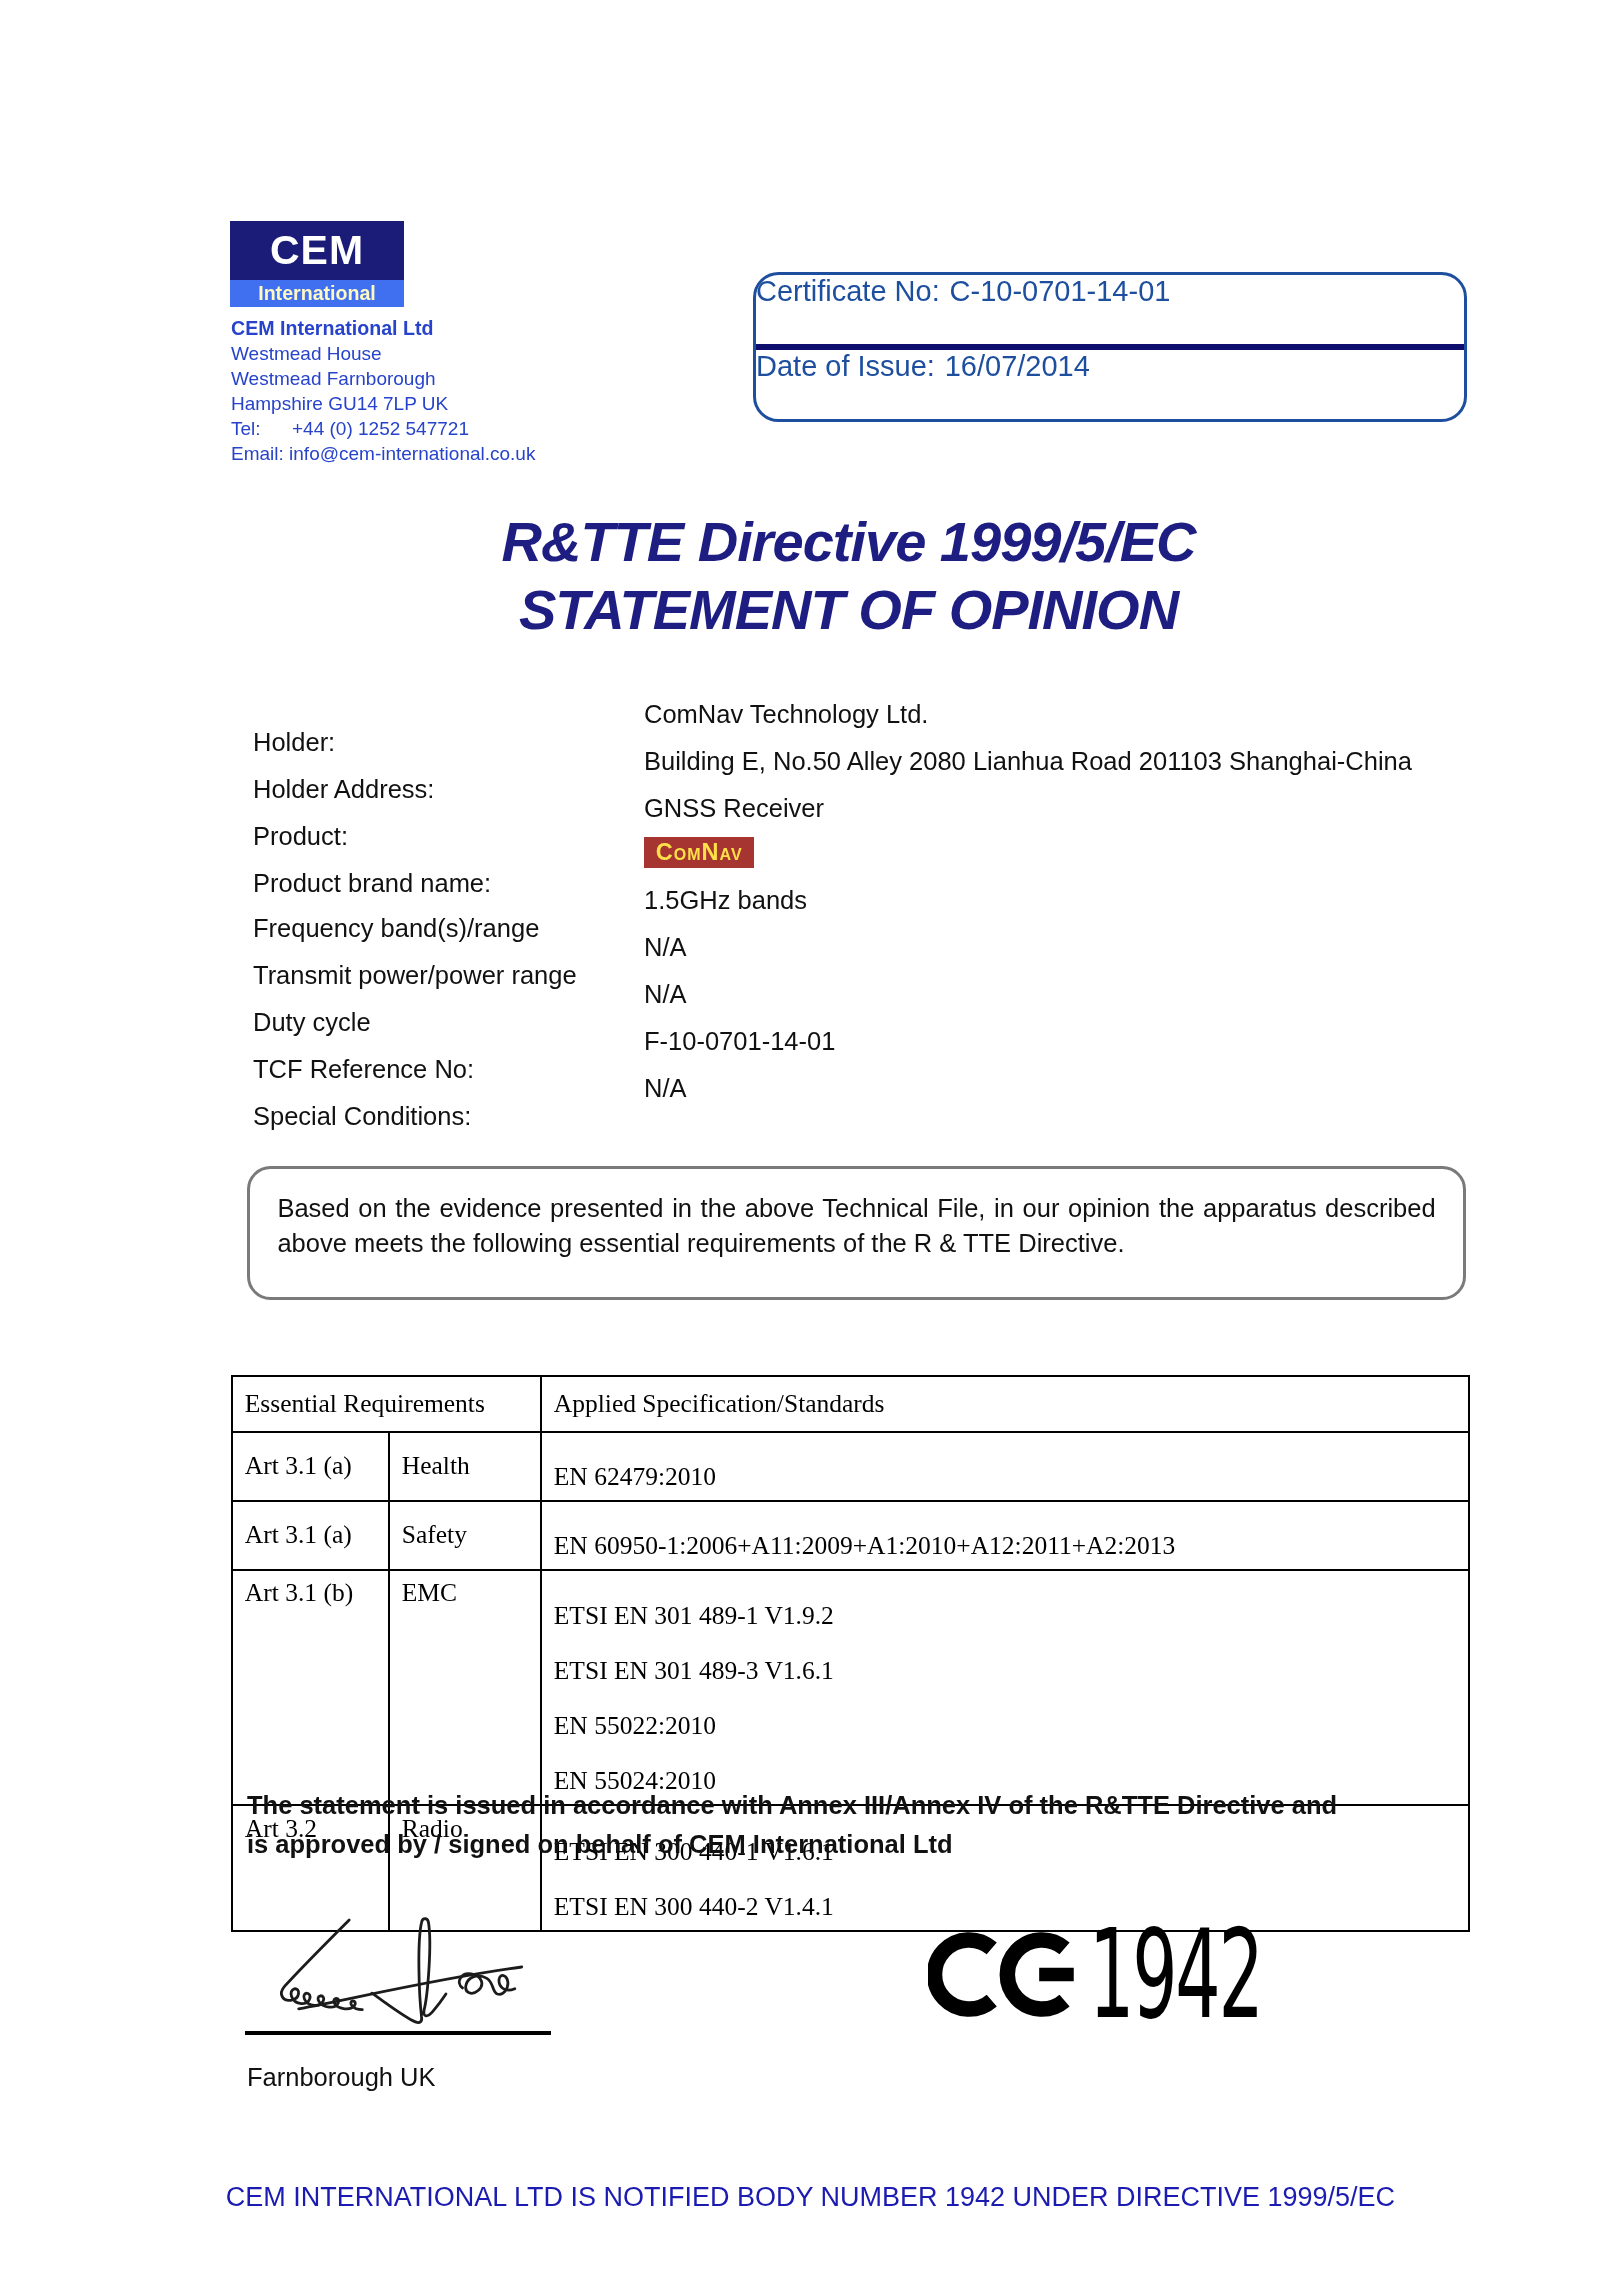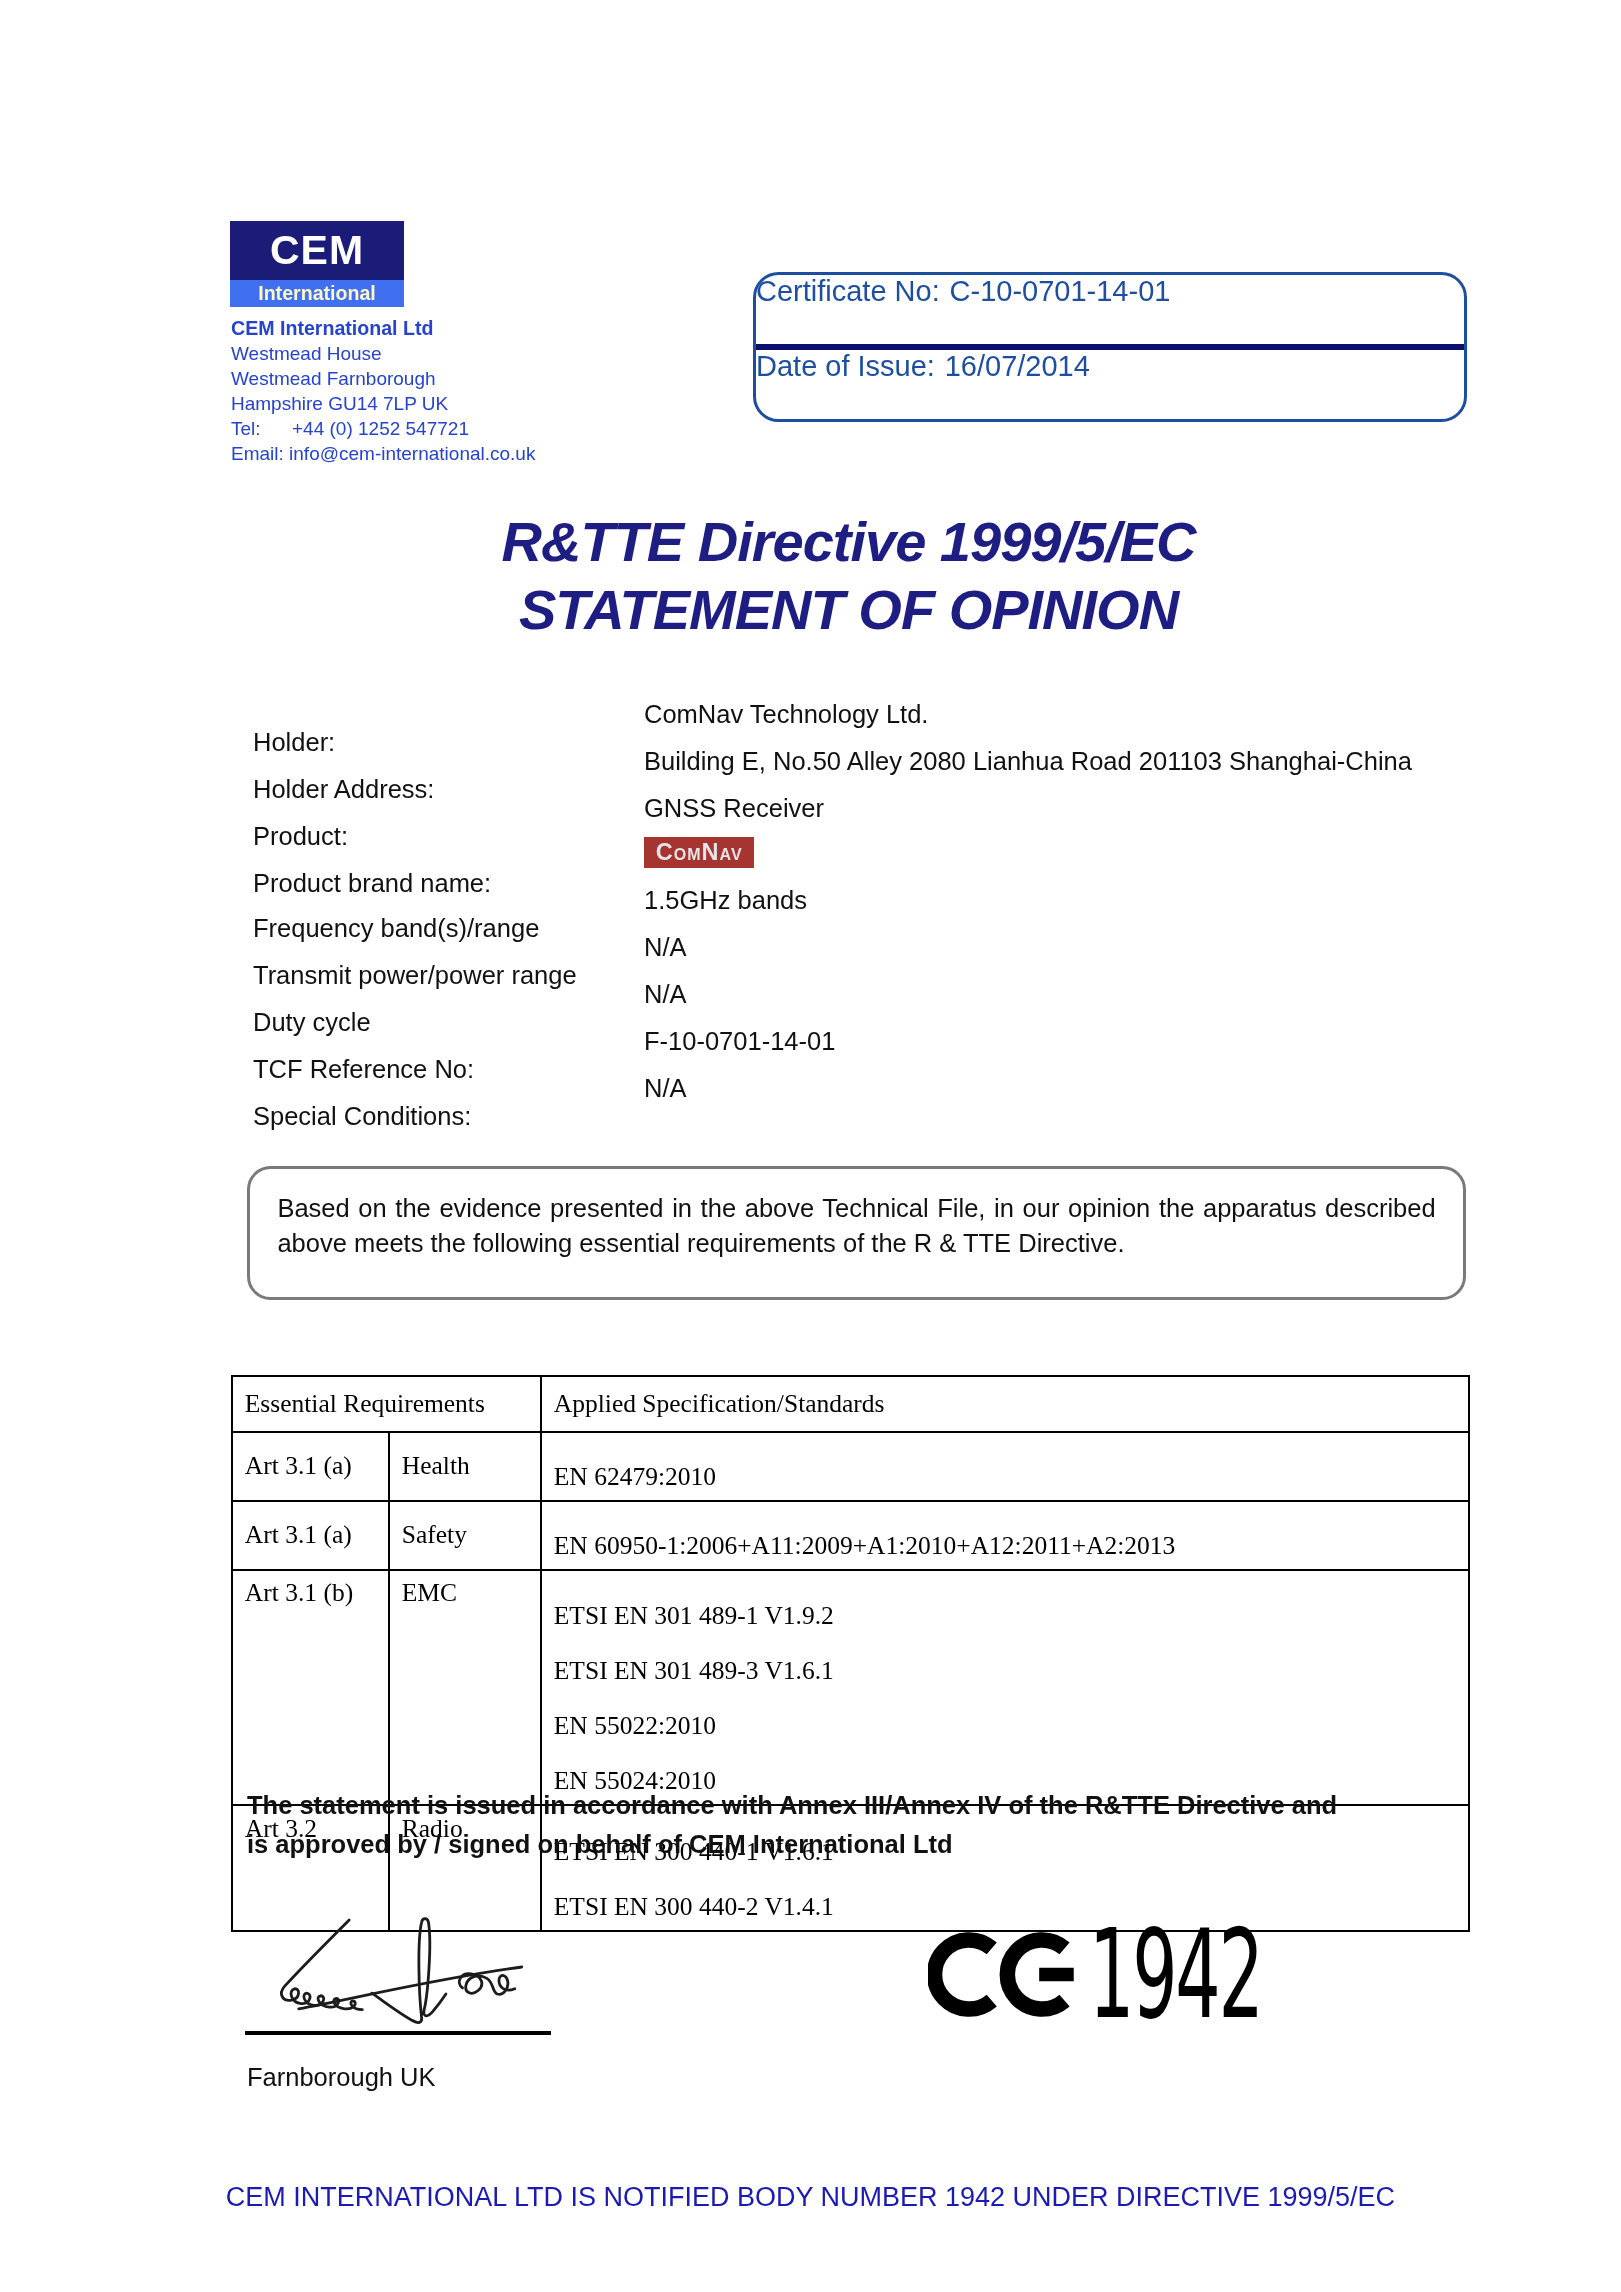--- a/index.html
+++ b/index.html
@@ -30,21 +30,21 @@
   
   .title { position:absolute; left:230px; top:508px; width:1237px; text-align:center;
            color:#1d1d82; font-weight:bold; font-style:italic; }
   .title .line { font-size:56px; line-height:68px; letter-spacing:-1px; }
 
   
   .details { position:absolute; left:245px; top:0; width:1235px; }
   .drow { position:absolute; left:0; width:1235px; font-size:25.5px; }
   .drow .dlabel { position:absolute; left:8px; top:0;margin-top:28px; }
   .drow .dvalue { position:absolute; left:399px; top:0; white-space:nowrap; }
-  .brand-chip { display:inline-block; background:#a63531; color:#e5e5e5; font-weight:bold;
+  .brand-chip { display:inline-block; background:#a63531; color:#fde047; font-weight:bold;
                 font-size:23.5px; line-height:31px; padding:0 11.8px; font-variant:small-caps;
                 letter-spacing:1px; }
 
   
   .gray-box { position:absolute; left:247px; top:1166px; width:1219px; height:134px;
               border:3.9px solid #7a7a7a; border-radius:23.5px; padding:21.6px 27.4px 0 27.4px;
               font-size:25.5px; line-height:35px; text-align:justify; color:#111; background:#fff; }
 
   
   .std-table { position:absolute; left:231px; top:1375px; width:1239px; border-collapse:collapse;

